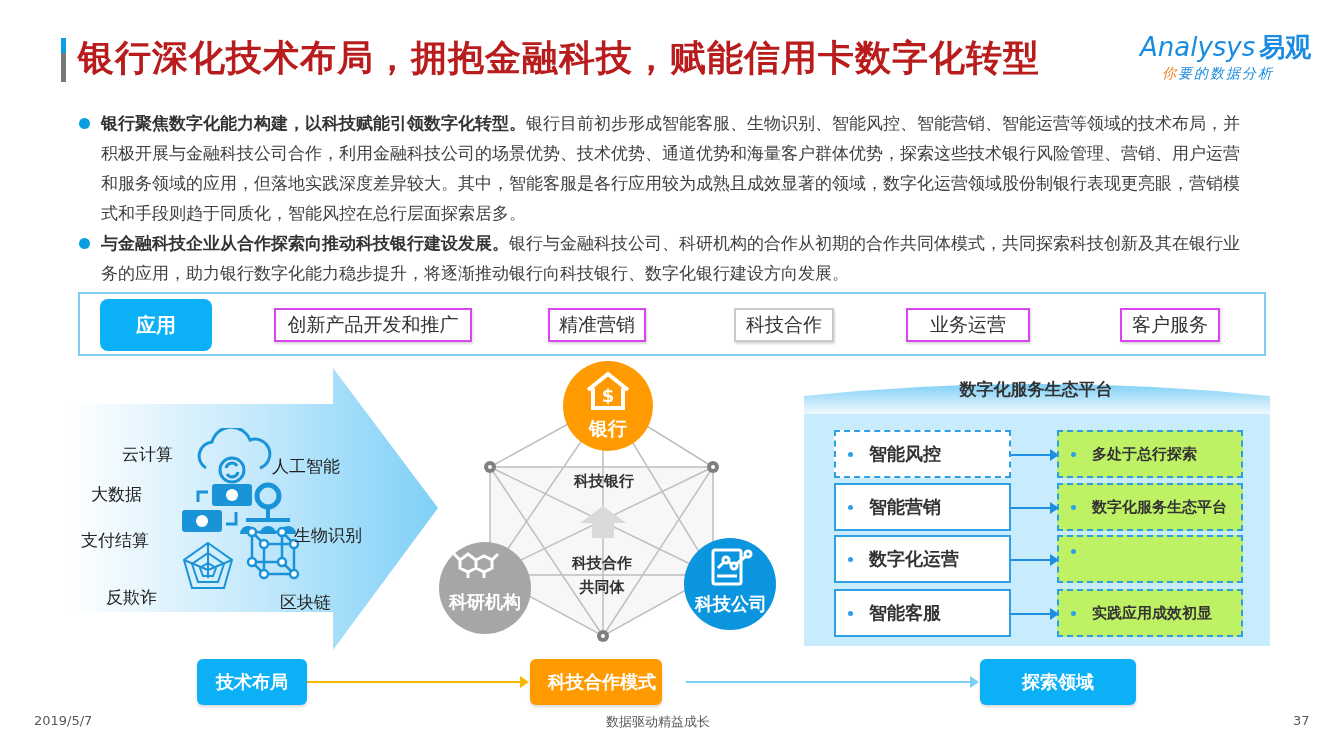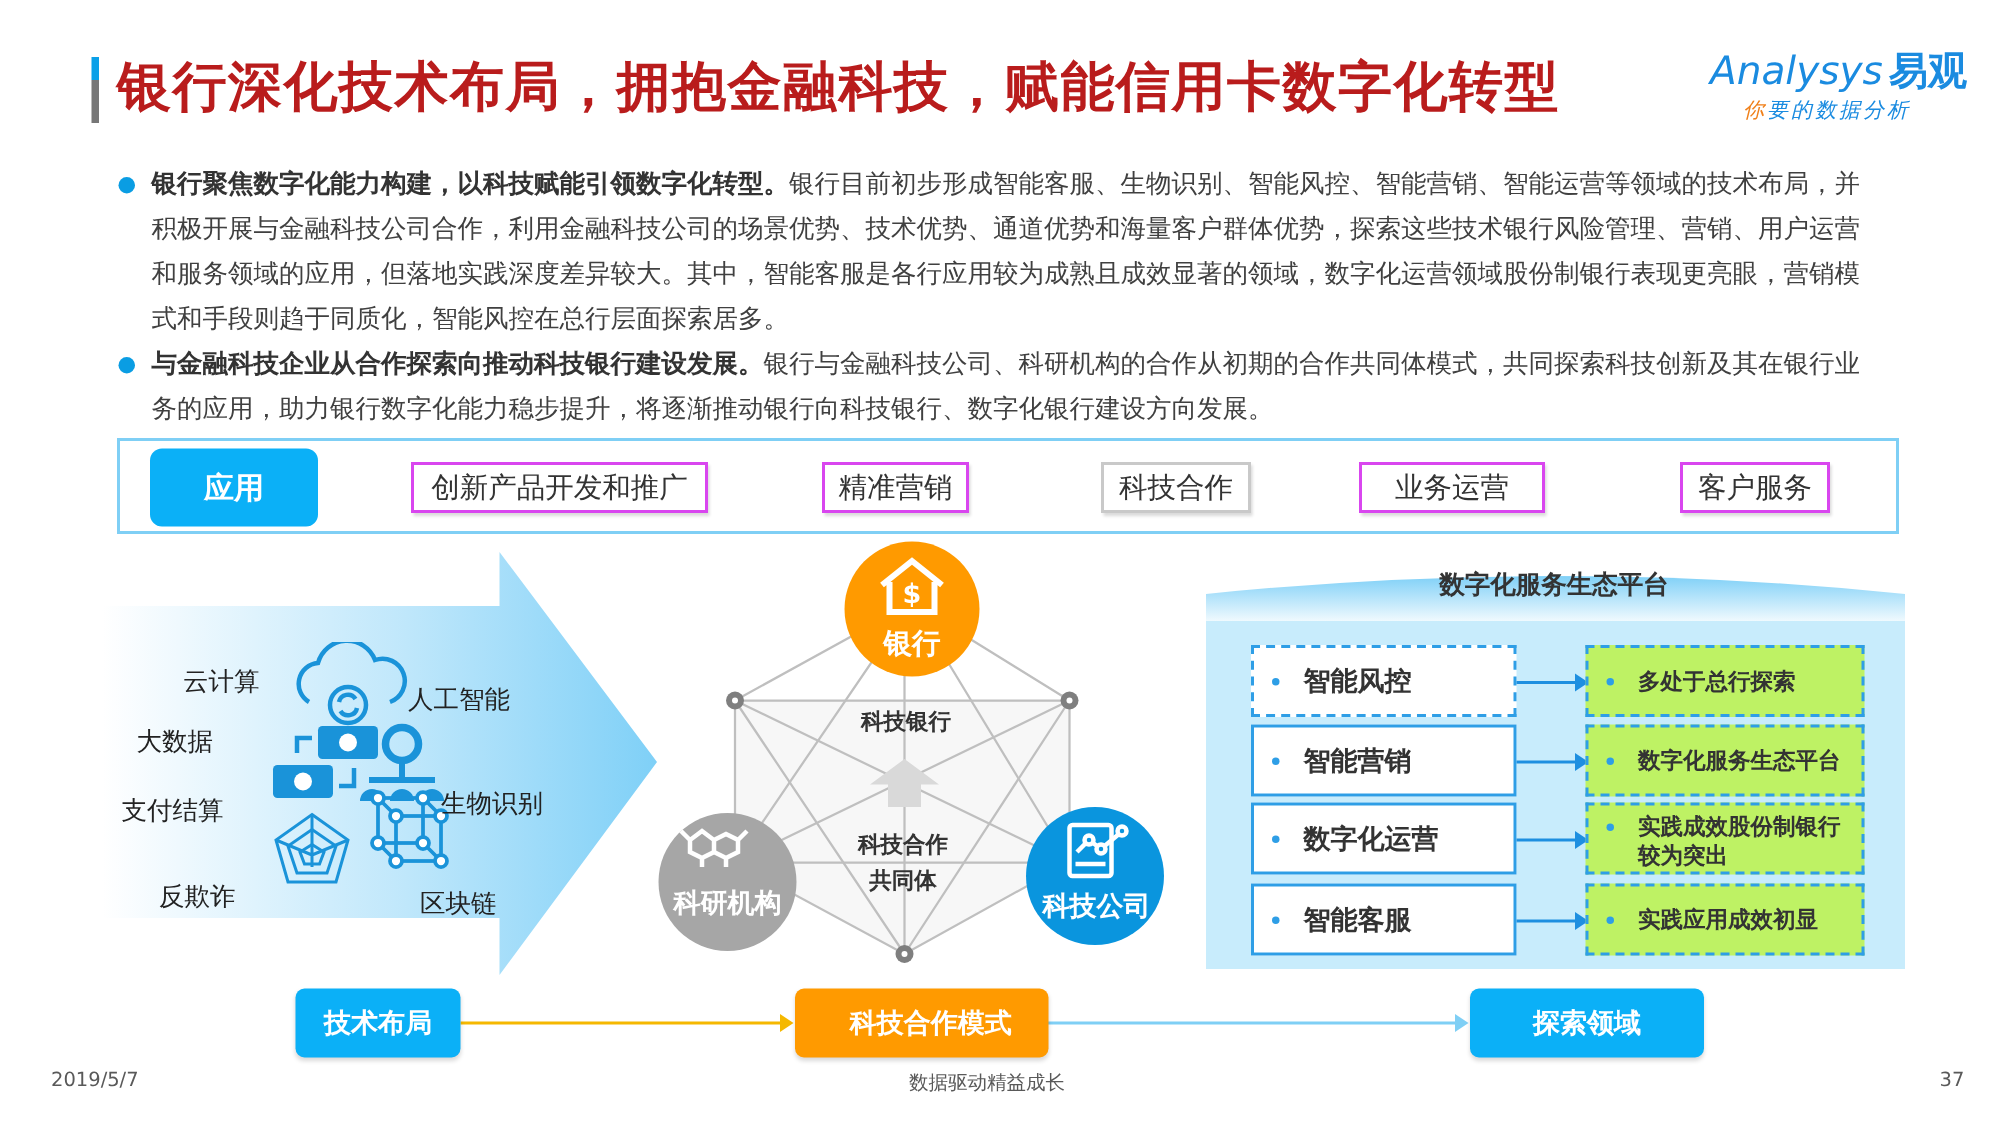--- a/index.html
+++ b/index.html
@@ -229,31 +229,30 @@
 <div class="abs right-box" style="top:430px;">
     <span class="dot-s"></span>
     <span>多处于总行探索</span>
   </div>
 <div class="abs right-box" style="top:483px;">
     <span class="dot-s"></span>
     <span>数字化服务生态平台</span>
   </div>
 <div class="abs right-box" style="top:535px; align-items:flex-start; padding-top:5px;">
     <span class="dot-s" style="margin-top:7px;"></span>
-    <span style="width:140px;">实践成效股份制银行较为突出</span>
   </div>
 <div class="abs right-box" style="top:589px;">
     <span class="dot-s"></span>
     <span>实践应用成效初显</span>
   </div>
 
 <div class="abs flow-line" style="left:307px; width:220px; background:#f5b800;"></div>
 <div class="abs" style="left:520px; top:676px; border-left:9px solid #f5b800; border-top:6px solid transparent; border-bottom:6px solid transparent;"></div>
 <div class="abs flow-line" style="left:686px; width:290px; background:#7fcff5;"></div>
 <div class="abs" style="left:970px; top:676px; border-left:9px solid #7fcff5; border-top:6px solid transparent; border-bottom:6px solid transparent;"></div>
 
 <div class="abs flow-btn" style="left:197px; width:110px; background:#0bb0f7;">技术布局</div>
-<div class="abs flow-btn" style="left:530px; width:169px; background:#ff9a00;padding-left:12px;">科技合作模式</div>
+<div class="abs flow-btn" style="left:530px; width:132px; background:#ff9a00;padding-left:12px;">科技合作模式</div>
 <div class="abs flow-btn" style="left:980px; width:156px; background:#0bb0f7;">探索领域</div>
 
 <div class="abs footer" style="left:34px;">2019/5/7</div>
 <div class="abs footer" style="left:606px;">数据驱动精益成长</div>
 <div class="abs footer" style="left:1293px;">37</div>
 
 </body></html>

